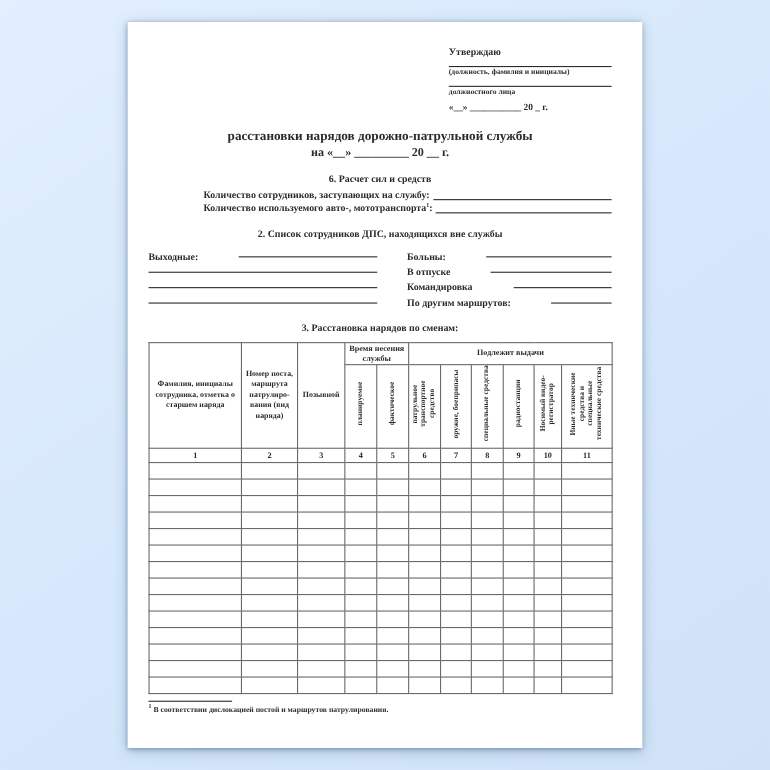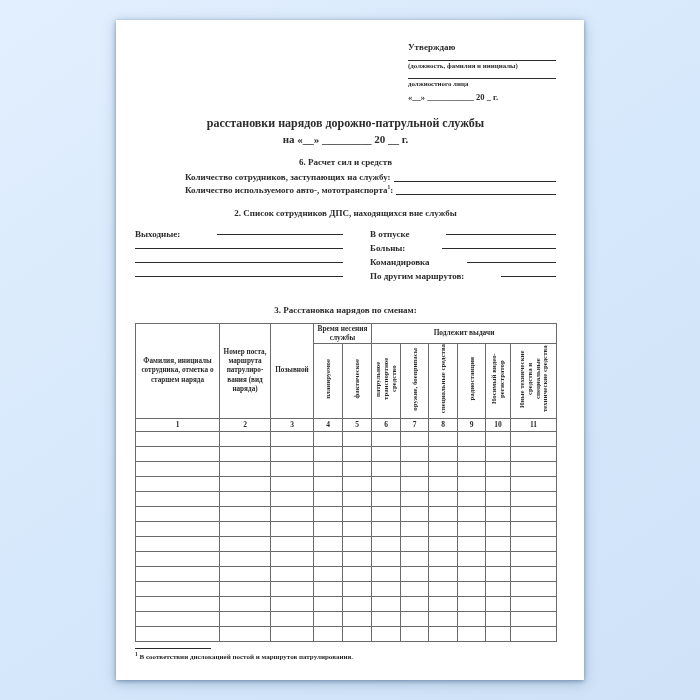--- a/index.html
+++ b/index.html
@@ -23,21 +23,21 @@
   .approve .date { font-size: 8.5px; margin-top: 3px; white-space: nowrap; }
   
   .doc-title { text-align: center; margin-top: 14px; line-height: 1.3; font-weight: 700; }
   .doc-title .l1 { font-size: 12.5px; letter-spacing: 0.3px; }
   .doc-title .l2 { font-size: 12px; }
   .doc-title .l3 { font-size: 11px; }
   
   .sec-h { text-align: center; font-size: 9px; }
   .sec-h.h1 { margin-top: 11px; }
   .sec-h.h2 { margin-top: 13px; }
-  .sec-h.h3 { margin-top: 22px; }
+  .sec-h.h3 { margin-top: 11px; }
   
   .field { display: flex; align-items: flex-end; margin-left: 50px; font-size: 9px; margin-top: 5px; }
   .field.second { margin-top: 2px; }
   .field .lbl { white-space: nowrap; }
   .field .fill { flex: 1; border-bottom: 1px solid #2b2b2b; margin-left: 3px; }
   sup.sup { font-size: 5.5px; vertical-align: super; }
   
   .absence { display: grid; grid-template-columns: 208px 186px; column-gap: 27px; margin-top: 9px; font-size: 9px; }
   .abs-col { display: flex; flex-direction: column; }
   .abs-row { display: flex; align-items: center; height: 14px; gap: 37px; }
@@ -99,25 +99,25 @@
         </div>
       <div class="abs-row">
           <span class="fill"></span>
         </div>
       <div class="abs-row">
           <span class="fill"></span>
         </div>
     </div>
     <div class="abs-col">
       <div class="abs-row">
+        <span class="lbl">Больны:</span>
+        <span class="fill"></span>
+      </div>
+      <div class="abs-row">
         <span class="lbl">В отпуске</span>
-        <span class="fill"></span>
-      </div>
-      <div class="abs-row">
-        <span class="lbl">Больны:</span>
         <span class="fill"></span>
       </div>
       <div class="abs-row">
         <span class="lbl">Командировка</span>
         <span class="fill"></span>
       </div>
       <div class="abs-row">
         <span class="lbl">По другим маршрутов:</span>
         <span class="fill"></span>
       </div>

